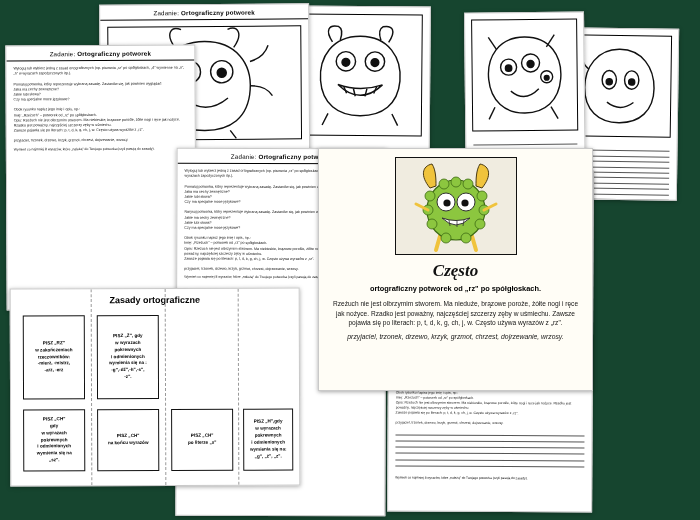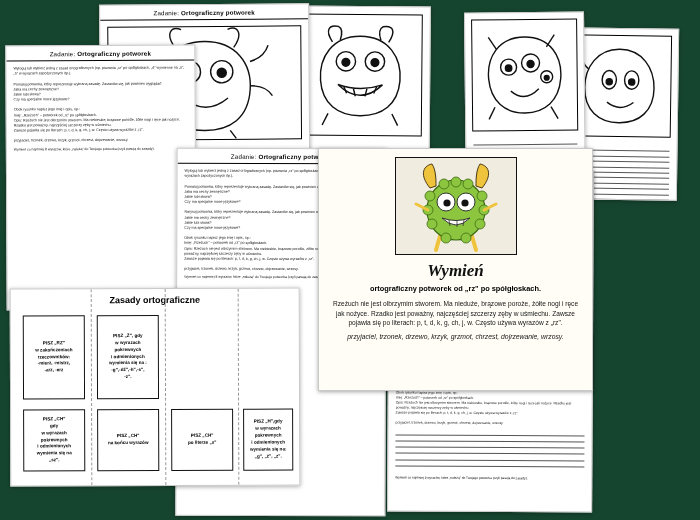--- a/index.html
+++ b/index.html
@@ -353,21 +353,21 @@
       <circle cx="70" cy="44" r="9" fill="#fff" stroke="#333" stroke-width="1"></circle>
       <circle cx="51" cy="45" r="3.6" fill="#111"></circle>
       <circle cx="69" cy="45" r="3.6" fill="#111"></circle>
 
       <path d="M46 60 q14 14 28 0 q-14 5 -28 0 Z" fill="#fff" stroke="#333" stroke-width="1"></path>
       <path d="M53 62 l1 6 M61 63 l0 6 M68 62 l-1 6" stroke="#333" stroke-width="0.8"></path>
 
       <path d="M32 52 l-12 -6 M88 52 l12 -6" stroke="#f0c33c" stroke-width="3" stroke-linecap="round"></path>
     </svg>
   </div>
-  <h1>Wymień</h1>
+  <h1>Często</h1>
   <div class="sub">ortograficzny potworek od „rz" po spółgłoskach.</div>
   <div class="para">Rzeżuch nie jest olbrzymim stworem. Ma nieduże, brązowe poroże, żółte nogi i ręce jak nożyce. Rzadko jest poważny, najczęściej szczerzy zęby w uśmiechu.
 Zawsze pojawia się po literach: p, t, d, k, g, ch, j, w. Często używa wyrazów z „rz".</div>
   <div class="ital">przyjaciel, trzonek, drzewo, krzyk, grzmot, chrzest, dojrzewanie, wrzosy.</div>
 </div>
 
 <div class="sheet" style="left:10px;top:288px;width:290px;height:198px;transform:rotate(-0.2deg);">
   <div class="rules-title">Zasady ortograficzne</div>
 
   <div class="rule-card" style="left:12px;top:26px;width:62px;height:84px;">PISZ „RZ"

